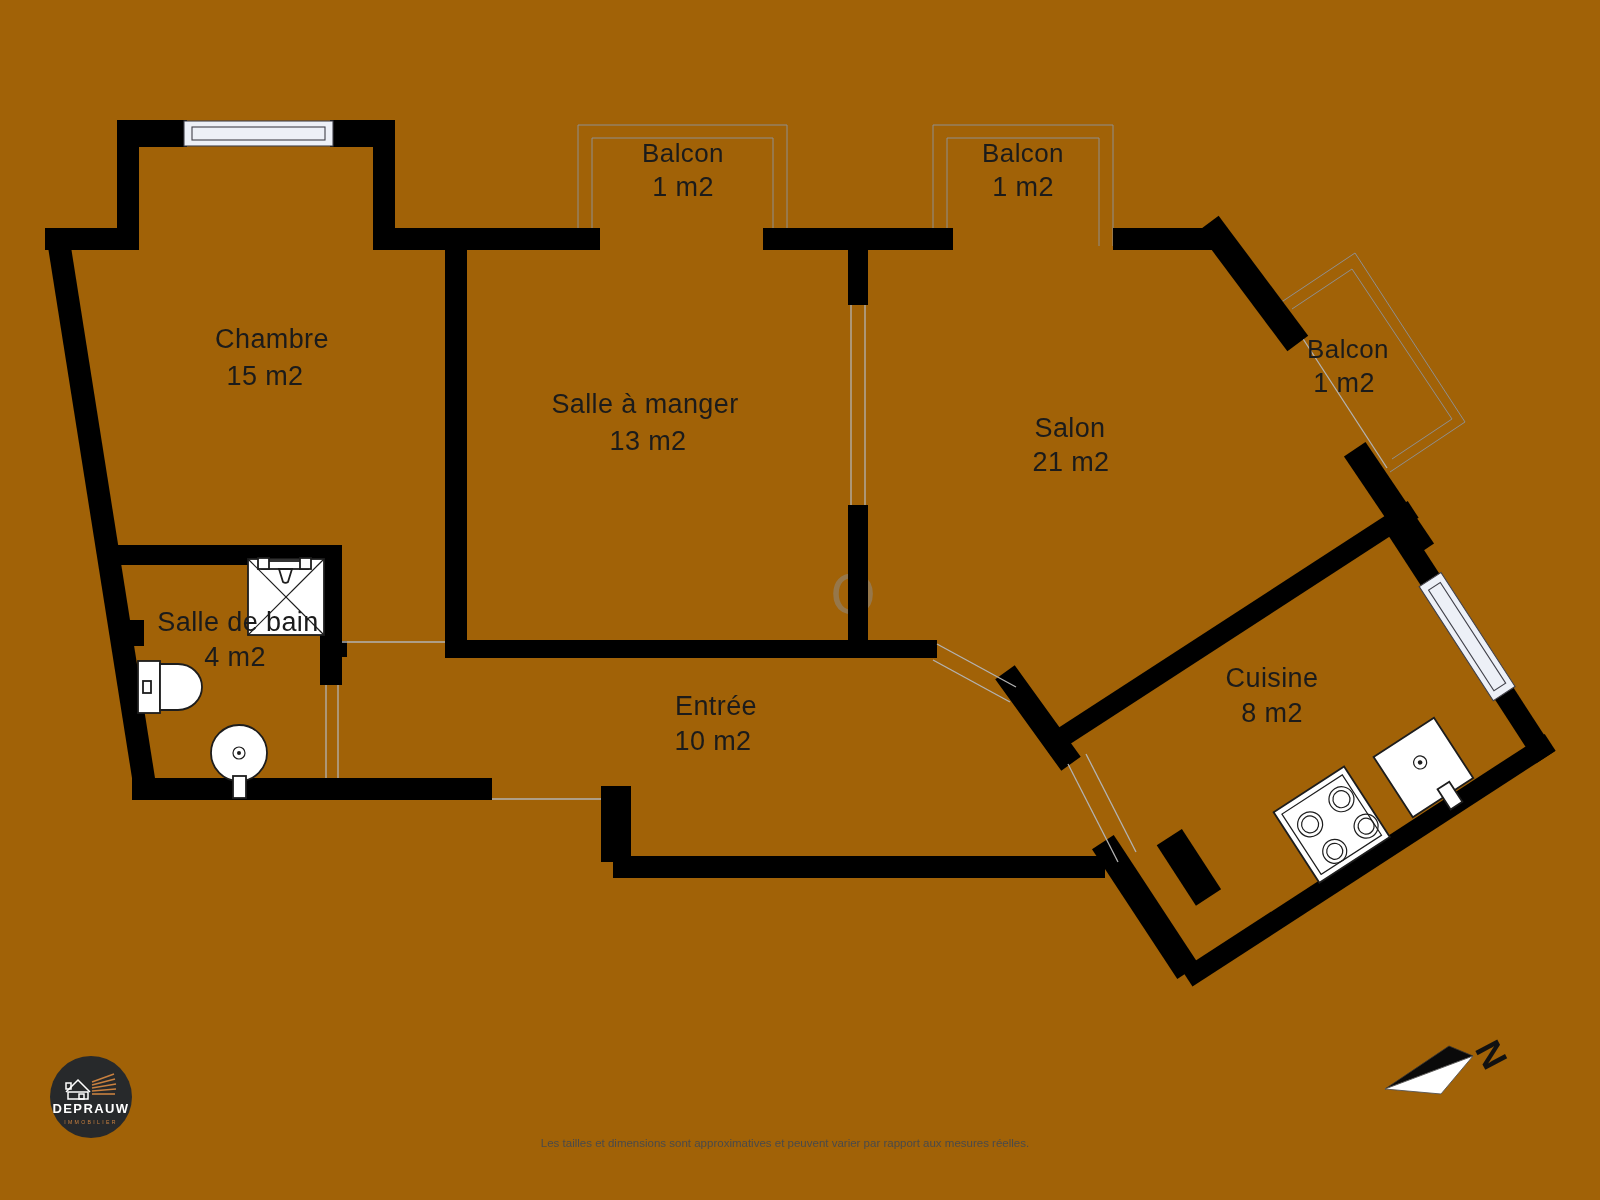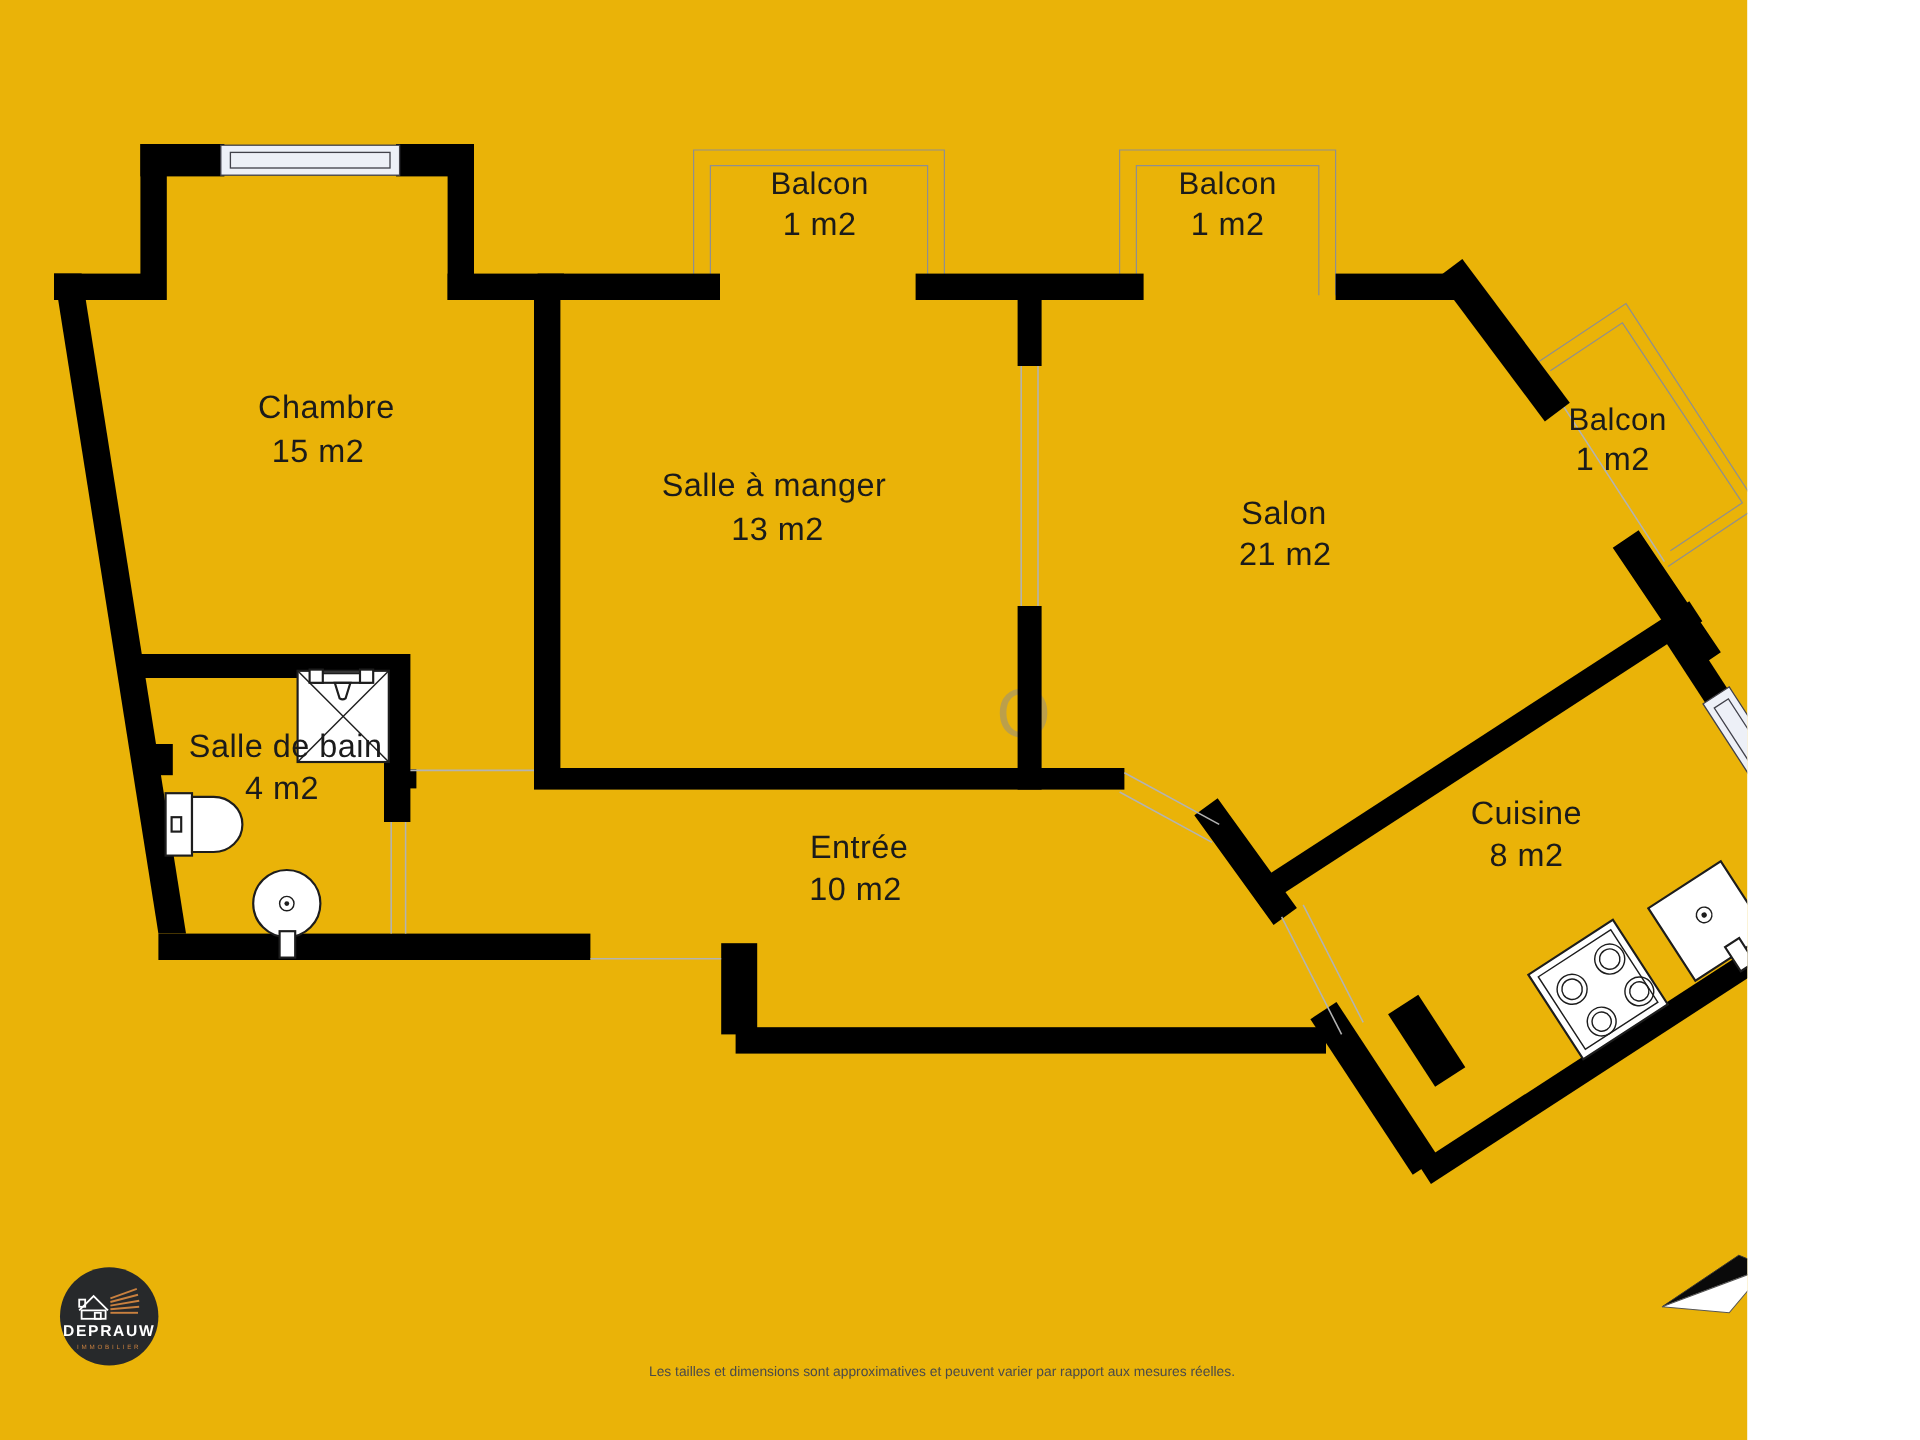--- a/index.html
+++ b/index.html
@@ -1,16 +1,16 @@
 <!DOCTYPE html>
 <html><head>
 <meta charset="utf-8">
 <style>
   html,body{margin:0;padding:0;background:#ffffff;}
-  .stage{width:1456px;height:1200px;position:relative;background:#eab308;overflow:hidden;}
+  .stage{width:1600px;height:1200px;position:relative;background:#a16207;overflow:hidden;}
   svg{display:block;}
   text{font-family:"Liberation Sans", sans-serif;}
   .room-name{font-size:27px;fill:#1b1b1b;text-anchor:middle;letter-spacing:.4px;}
   .room-area{font-size:27px;fill:#1b1b1b;text-anchor:middle;letter-spacing:.4px;}
   .balc-name{font-size:26px;fill:#1b1b1b;text-anchor:middle;letter-spacing:.4px;}
   .wall{fill:#000000;stroke:none;}
   .wline{stroke:#000000;stroke-width:26;stroke-linecap:square;fill:none;}
   .wline-thin{stroke:#000000;stroke-width:24;stroke-linecap:square;fill:none;}
   .thin{stroke:#b3b3b3;stroke-width:1.3;fill:none;}
   .outline{fill:none;stroke:#8f8f8f;stroke-width:1;}

